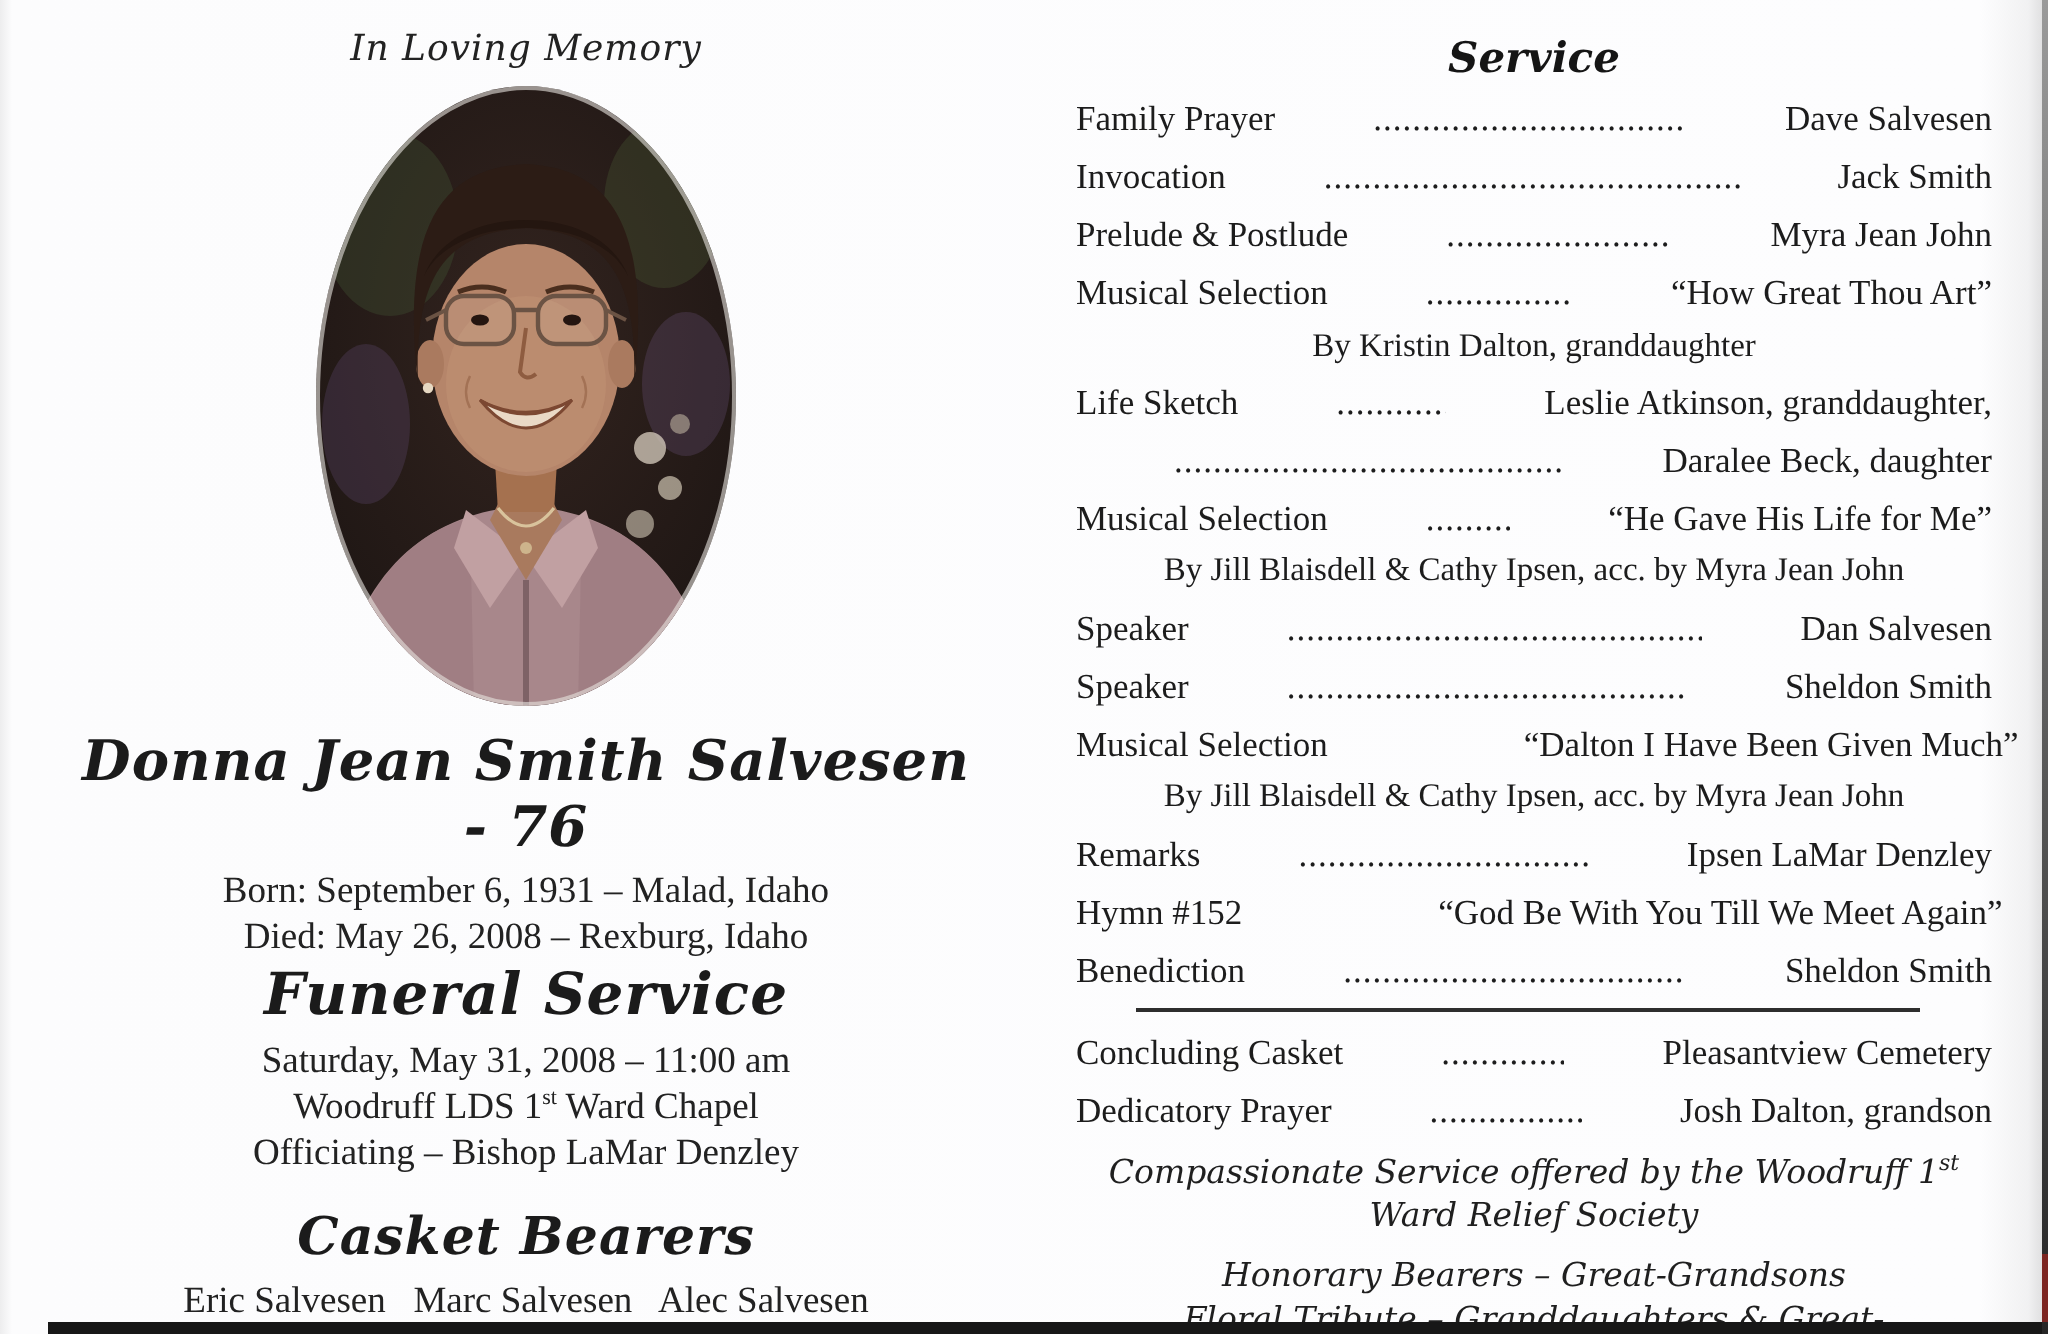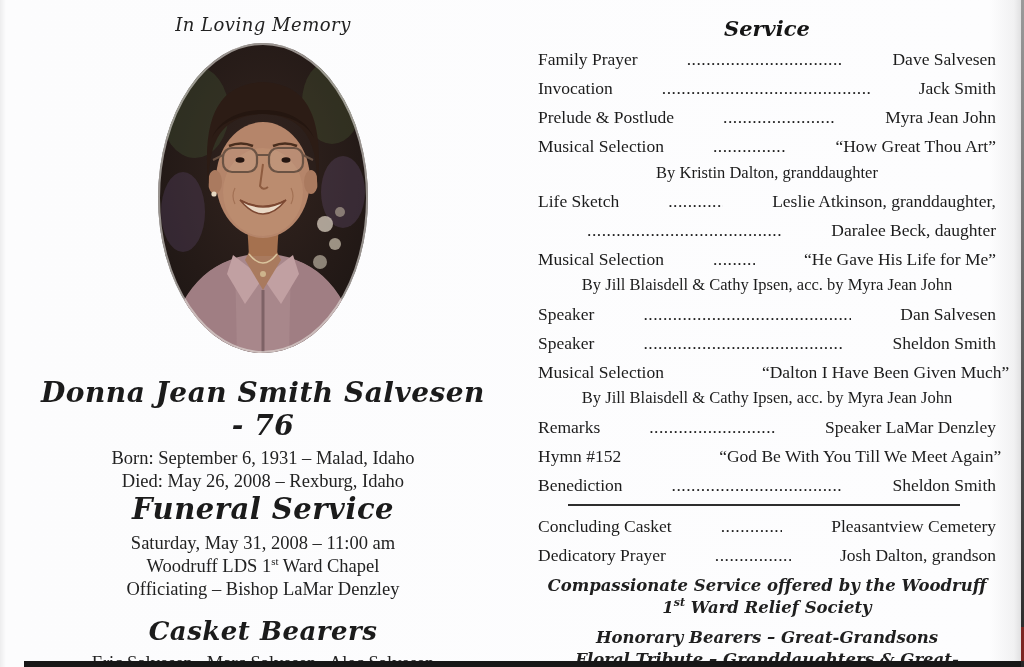--- a/index.html
+++ b/index.html
@@ -20,21 +20,21 @@
 
   
   .left-col{position:absolute;left:30px;top:0;width:466px;text-align:center;}
   .memory-heading{
     margin-top:14px;font-family:"DejaVu Serif",serif;font-style:italic;
     font-size:18px;letter-spacing:.5px;color:#222;
   }
   .photo-wrap{width:212px;height:312px;margin:7px auto 0;}
   .deceased-name{
     font-family:"DejaVu Serif",serif;font-style:italic;font-weight:600;
-    font-size:28px;margin-top:22px;color:#1b1b1b;letter-spacing:.5px;
+    font-size:28px;margin-top:10px;color:#1b1b1b;letter-spacing:.5px;
   }
   .vitals{font-size:18.5px;line-height:1.22;margin-top:5px;color:#222;}
   .script-heading{
     font-family:"DejaVu Serif",serif;font-style:italic;font-weight:600;
     font-size:29px;margin-top:0;color:#1b1b1b;letter-spacing:.5px;
   }
   .detail-lines{font-size:18.5px;line-height:1.24;margin-top:6px;color:#222;}
   .bearers-heading{
     font-family:"DejaVu Serif",serif;font-style:italic;font-weight:600;
     font-size:26px;margin-top:15px;color:#1b1b1b;letter-spacing:.5px;
@@ -49,21 +49,21 @@
     font-weight:bold;font-style:italic;font-size:21px;margin-bottom:8px;color:#151515;
   }
   .prow{display:flex;align-items:baseline;font-size:17.5px;line-height:1.18;margin-bottom:8.5px;color:#1c1c1c;gap:48px;}
   .plabel{white-space:nowrap;}
   .dots{flex:1 1 auto;overflow:hidden;white-space:nowrap;margin:0 1px;}
   .dots::after{content:"........................................................................................................................................";letter-spacing:.5px;}
   .pvalue{white-space:nowrap;}
   .psub{text-align:center;font-size:16.5px;margin:-3px 0 8.5px 0;color:#1c1c1c;}
   .divider{border:none;border-top:2.5px solid #2e2e2e;width:392px;margin:2px 18px 10px 30px;}
   .footer-script{
-    text-align:center;font-family:"DejaVu Serif",serif;font-style:italic;font-weight:700;
+    text-align:center;font-family:"DejaVu Serif",serif;font-style:italic;font-weight:400;
     font-size:16.5px;line-height:1.3;color:#1f1f1f;margin-top:7px;
   }
   .footer-script.tight{margin-top:9px;line-height:1.32;}
 </style>
 </head>
 <body>
 
 <div class="paper">
 
   <div class="left-col">
@@ -228,21 +228,21 @@
     <div class="prow">
       <span class="plabel">Musical Selection</span>
       <span class="dots"></span>
       <span class="pvalue">“Dalton I Have Been Given Much”</span>
     </div>
     <div class="psub">By Jill Blaisdell &amp; Cathy Ipsen, acc. by Myra Jean John</div>
 
     <div class="prow">
       <span class="plabel">Remarks</span>
       <span class="dots"></span>
-      <span class="pvalue">Speaker LaMar Denzley</span>
+      <span class="pvalue">Ipsen LaMar Denzley</span>
     </div>
 
     <div class="prow">
       <span class="plabel">Hymn #152</span>
       <span class="dots"></span>
       <span class="pvalue">“God Be With You Till We Meet Again”</span>
     </div>
 
     <div class="prow">
       <span class="plabel">Benediction</span>

